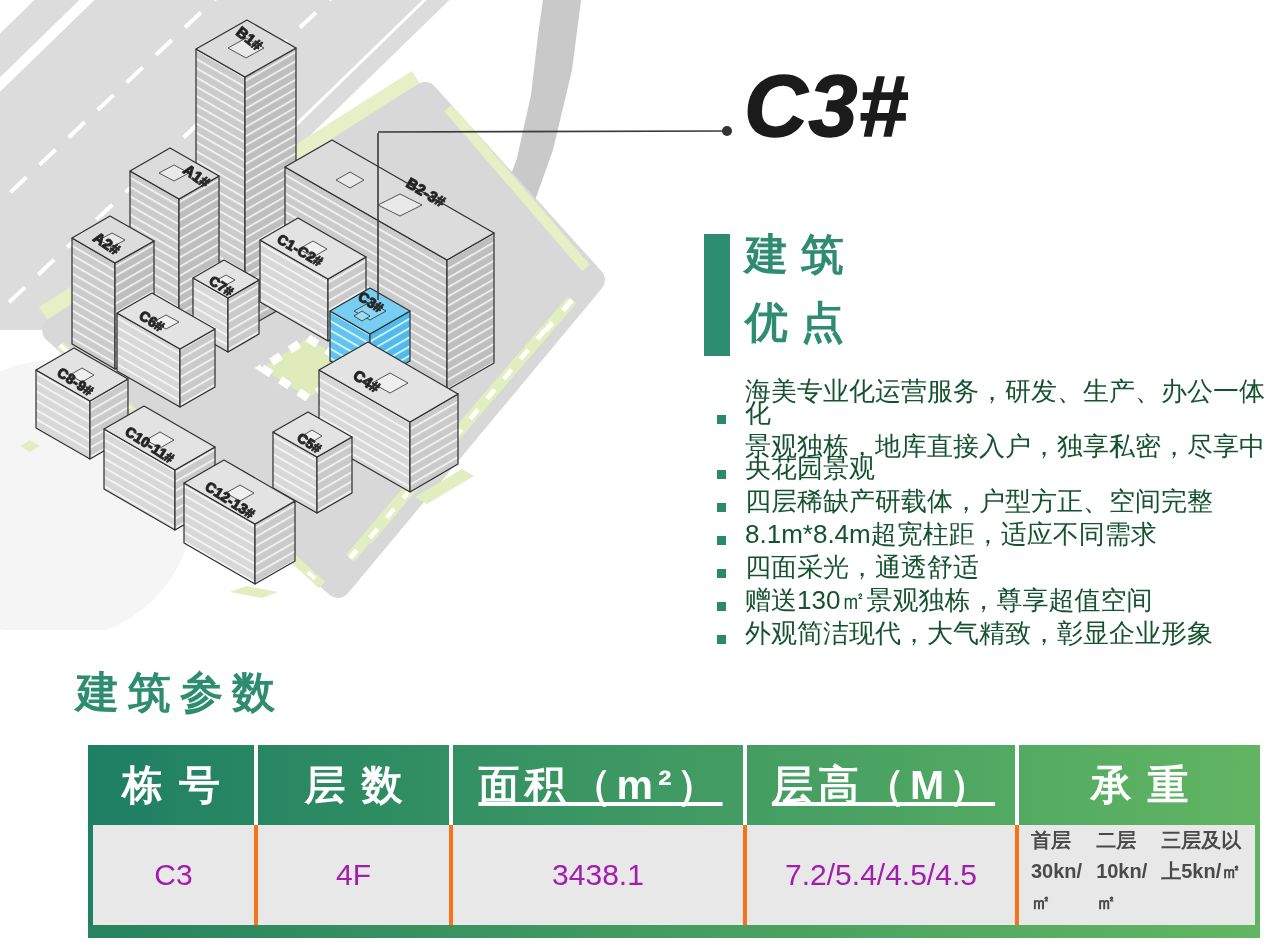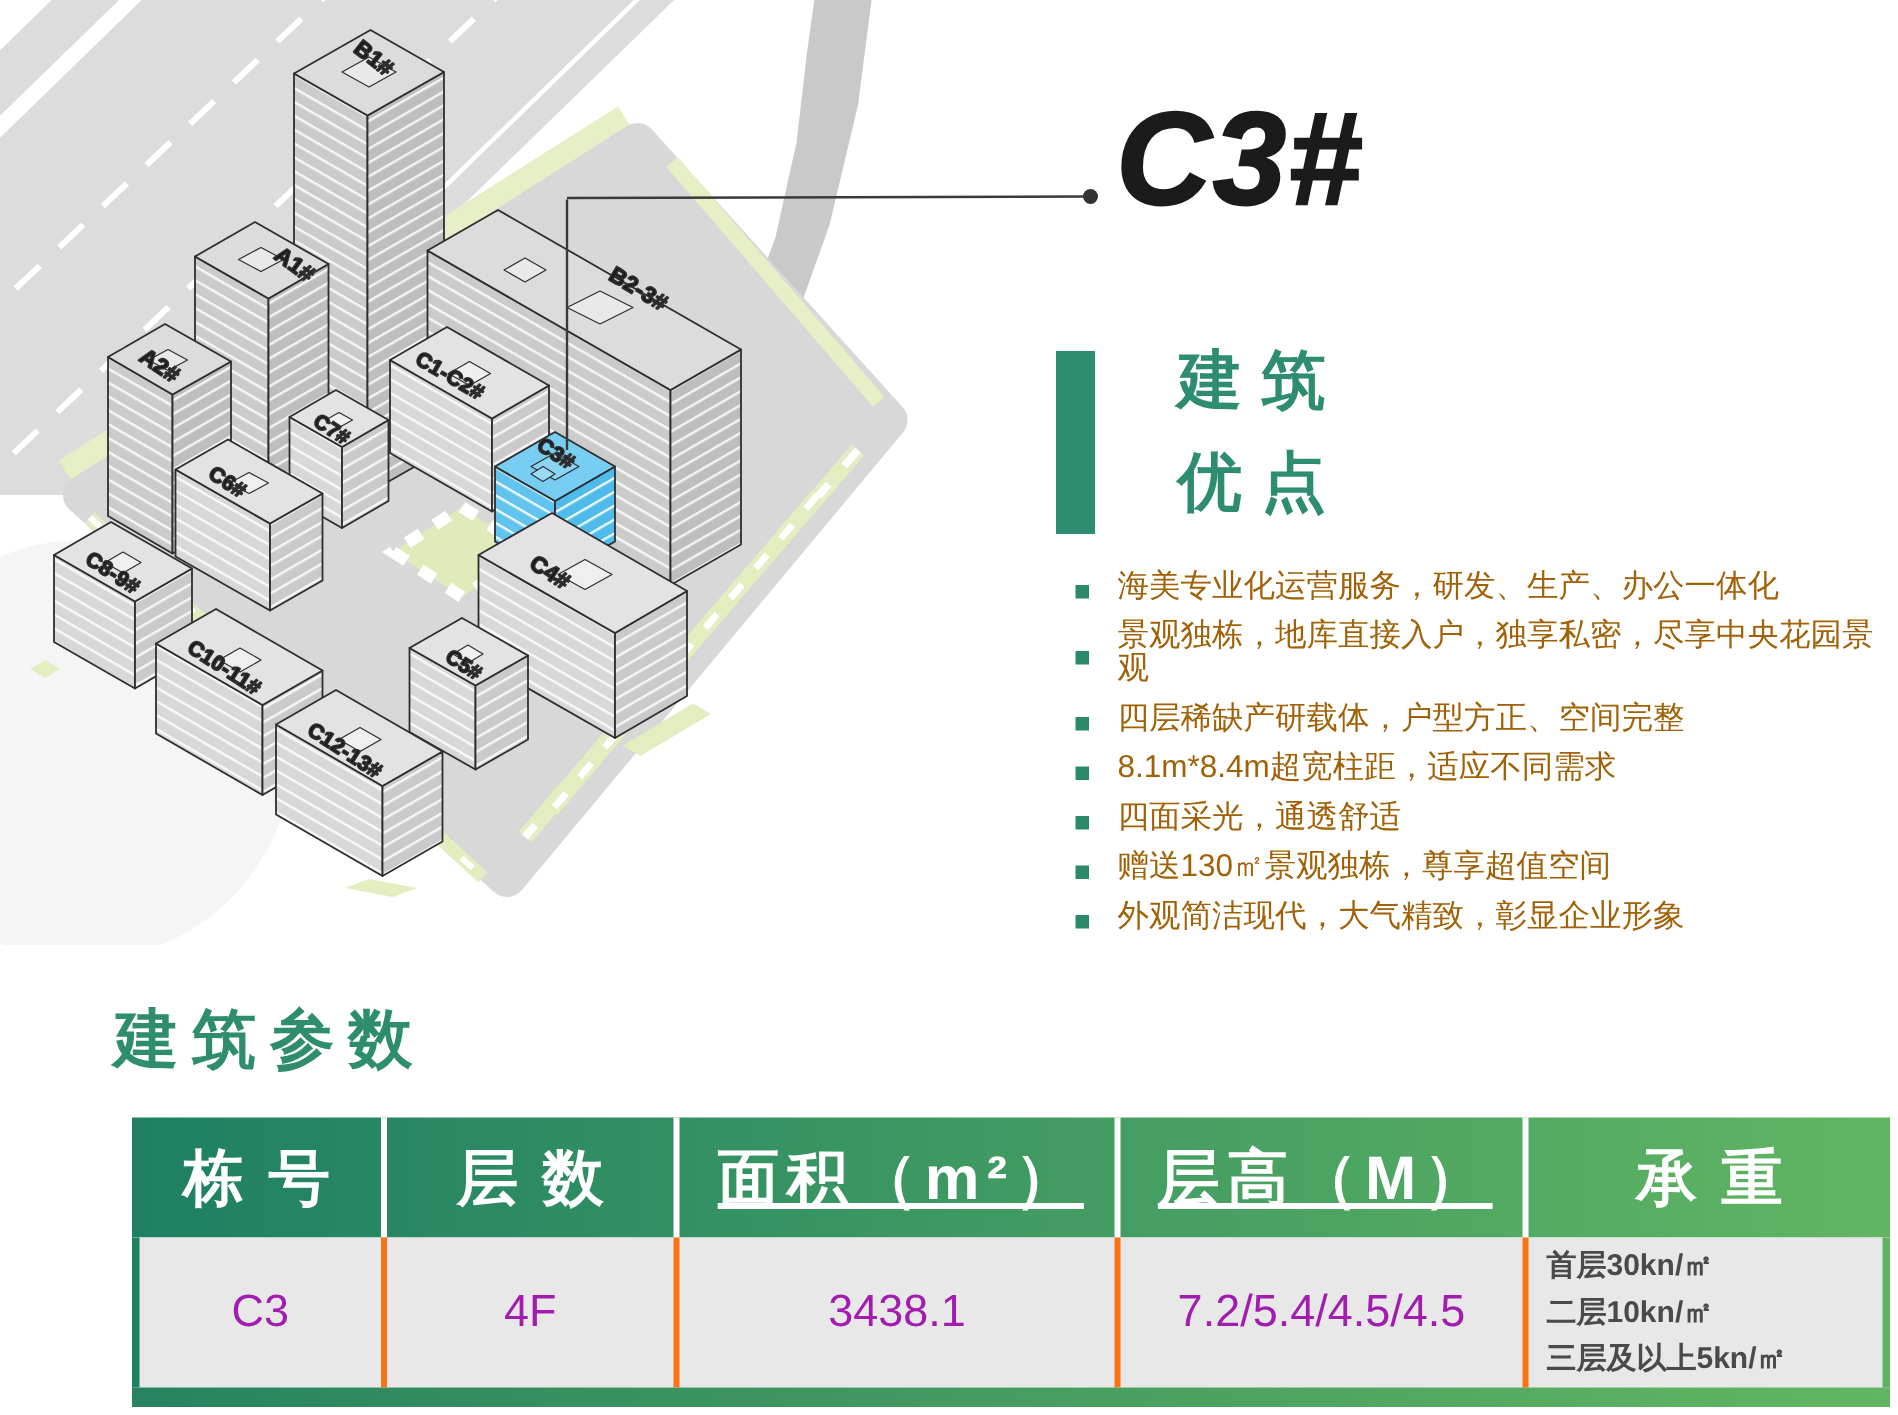--- a/index.html
+++ b/index.html
@@ -12,25 +12,25 @@
   .map-svg{position:absolute;left:0;top:0;}
   .bldg-label{font-weight:700;fill:#141414;letter-spacing:.3px;}
   
   .callout-title{
     position:absolute;left:744px;top:62px;
     font-size:88px;font-weight:700;font-style:italic;color:#1b1b1b;
     letter-spacing:1px;-webkit-text-stroke:1.5px #1b1b1b;line-height:1;
   }
   
   .adv{position:absolute;left:704px;top:234px;width:561px;}
-  .adv-head{display:flex;gap:40px;}
+  .adv-head{display:flex;}
   .adv-bar{width:26px;height:122px;background:#2E8C70;flex:0 0 26px;margin-right:15px;}
   .adv-title{font-size:43px;font-weight:700;color:#2E8C70;letter-spacing:13px;line-height:68px;margin-top:-14px;}
   .adv-list{list-style:none;margin:24px 0 0 0;padding:0;}
-  .adv-list li{display:flex;align-items:center;margin-bottom:11px;color:#a16207;font-size:21px;line-height:22px;}
+  .adv-list li{display:flex;align-items:flex-end;margin-bottom:11px;color:#14532d;font-size:26px;line-height:22px;}
   .bullet-sq{flex:0 0 9px;width:9px;height:9px;background:#2B8A6C;margin:7px 19px 0 13px;}
   
   .params-heading{
     position:absolute;left:76px;top:664px;
     font-size:43px;font-weight:700;color:#2E8D6E;letter-spacing:9px;
   }
   .ptable{position:absolute;left:88px;top:745px;width:1172px;}
   .thead{
     display:grid;grid-template-columns:170px 195px 294px 272px 241px;
     height:80px;background:linear-gradient(90deg,#1E7F63,#61B562);
@@ -46,21 +46,21 @@
     display:grid;grid-template-columns:165px 195px 294px 272px 236px;
     height:100px;background:#E8E8E8;
     border-left:5px solid #1F8163;border-right:5px solid #5FB463;
   }
   .td{
     display:flex;align-items:center;justify-content:center;
     color:#a21caf;font-size:30px;border-right:4px solid #f97316;
   }
   .td:last-child{border-right:none;}
   .td.load{
-    flex-direction:column;align-items:flex-start;justify-content:center;
+    flex-direction:row;align-items:flex-start;justify-content:center;
     padding-left:12px;font-size:20px;font-weight:700;color:#4a4a4a;line-height:31px;
   }
   .tbottom{height:13px;background:linear-gradient(90deg,#27835F,#62B661);}
 </style>
 </head>
 <body>
 
 <svg class="map-svg" width="740" height="630" viewBox="0 0 740 630">
   <defs>
     <pattern id="pL" width="8" height="8" patternUnits="userSpaceOnUse" patternTransform="rotate(30)">

